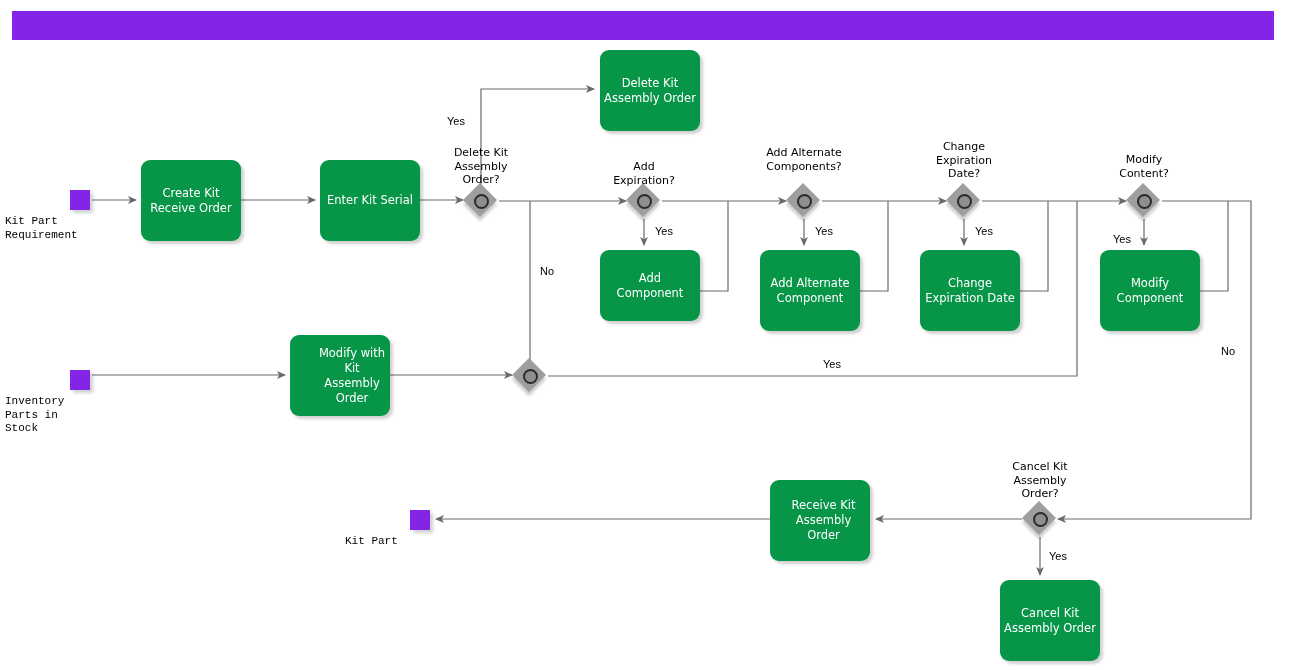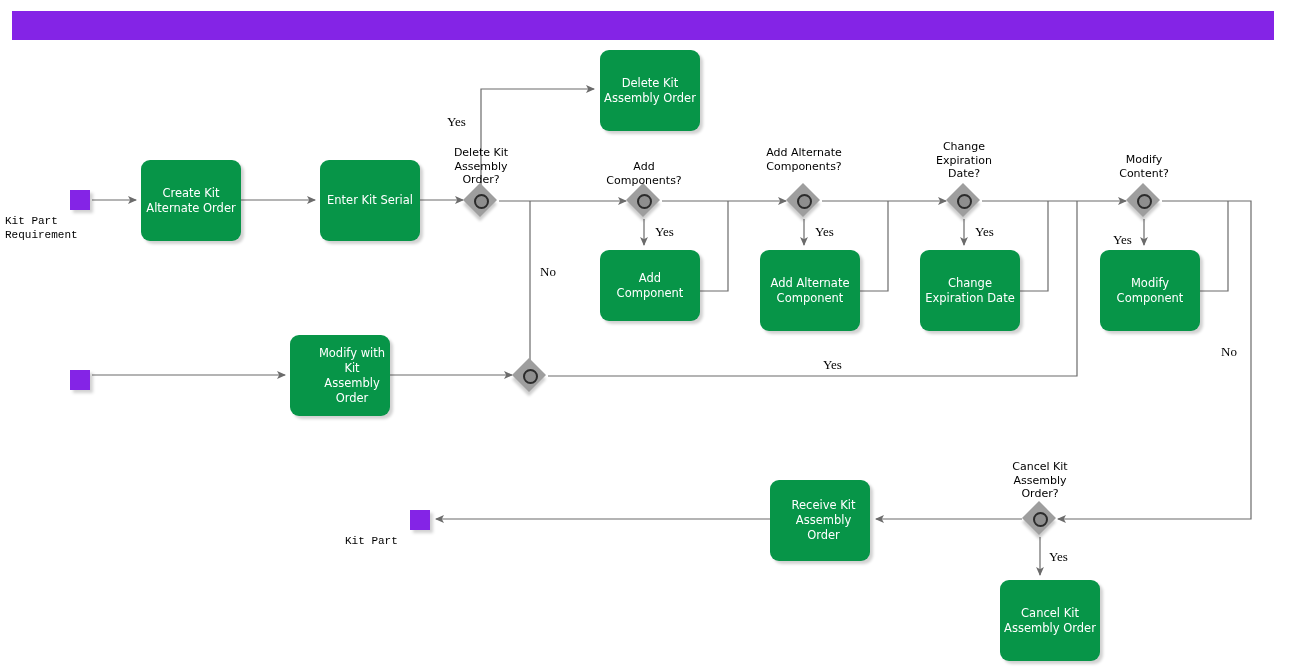--- a/index.html
+++ b/index.html
@@ -116,22 +116,22 @@
     font-size: 11px;
     line-height: 13.5px;
     color: #000000;
     text-align: left;
     white-space: pre-line;
     width: 150px;
   }
   
   .edge-label {
     position: absolute;
-    font-family: Liberation Serif, serif;
-    font-size: 13px;
+    font-family: Liberation Sans, sans-serif;
+    font-size: 11px;
     line-height: 13px;
     color: #000000;
     white-space: nowrap;
   }
 </style>
 </head>
 <body>
 
 <div id="canvas">
 
@@ -195,27 +195,30 @@
 
       <path d="M1040,537 L1040,575" marker-end="url(#arrow)"></path>
     </g>
   </svg>
 
   <div class="dataobj" style="left:70px; top:190px;"></div>
   <div class="dataobj-label" style="left:5px; top:215px;">Kit Part
 Requirement</div>
 
   <div class="dataobj" style="left:70px; top:370px;"></div>
+  <div class="dataobj-label" style="left:5px; top:395px;">Inventory
+Parts in
+Stock</div>
 
   <div class="dataobj" style="left:410px; top:510px;"></div>
   <div class="dataobj-label" style="left:345px; top:535px;">Kit Part</div>
 
   <div class="task" style="left:141px; top:160px; width:100px; height:81px;">
     <span class="task-label">Create Kit
-Alternate Order</span>
+Receive Order</span>
   </div>
   <div class="task" style="left:320px; top:160px; width:100px; height:81px;justify-content:center;">
     <span class="task-label">Enter Kit Serial</span>
   </div>
   <div class="task" style="left:600px; top:50px; width:100px; height:81px;">
     <span class="task-label">Delete Kit
 Assembly Order</span>
   </div>
   <div class="task" style="left:600px; top:250px; width:100px; height:71px;">
     <span class="task-label">Add Component</span>
@@ -251,21 +254,21 @@
   </div>
   <div class="gw-label" style="left:411px; top:146px;">Delete Kit
 Assembly
 Order?</div>
 
   <div class="gateway" style="left:627px; top:184px;">
     <div class="gw-diamond"></div>
     <div class="gw-ring"></div>
   </div>
   <div class="gw-label" style="left:574px; top:160px;">Add
-Components?</div>
+Expiration?</div>
 
   <div class="gateway" style="left:787px; top:184px;">
     <div class="gw-diamond"></div>
     <div class="gw-ring"></div>
   </div>
   <div class="gw-label" style="left:734px; top:146px;">Add Alternate
 Components?</div>
 
   <div class="gateway" style="left:947px; top:184px;">
     <div class="gw-diamond"></div>

